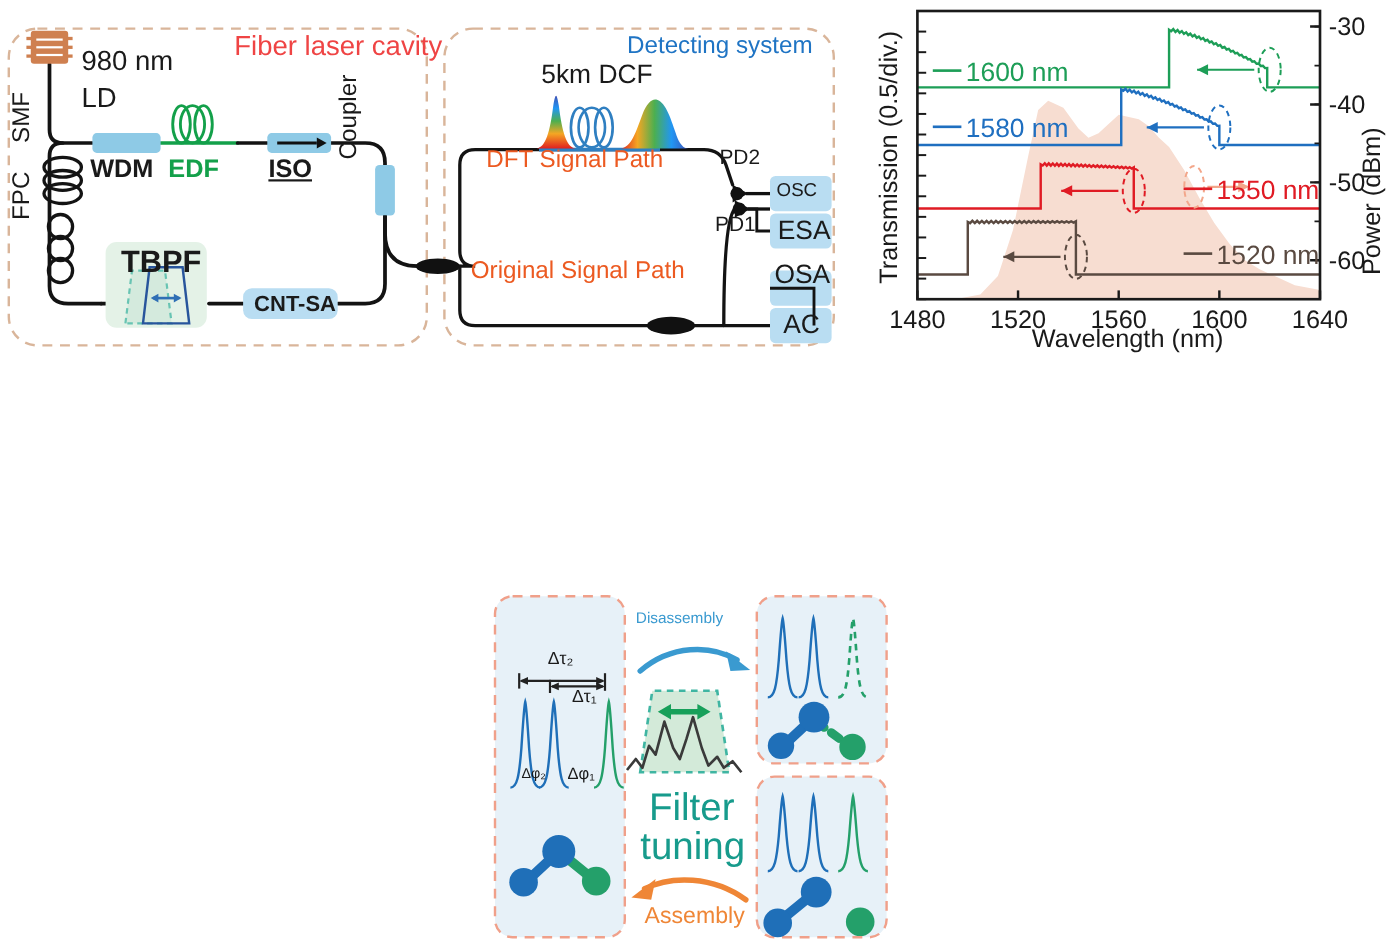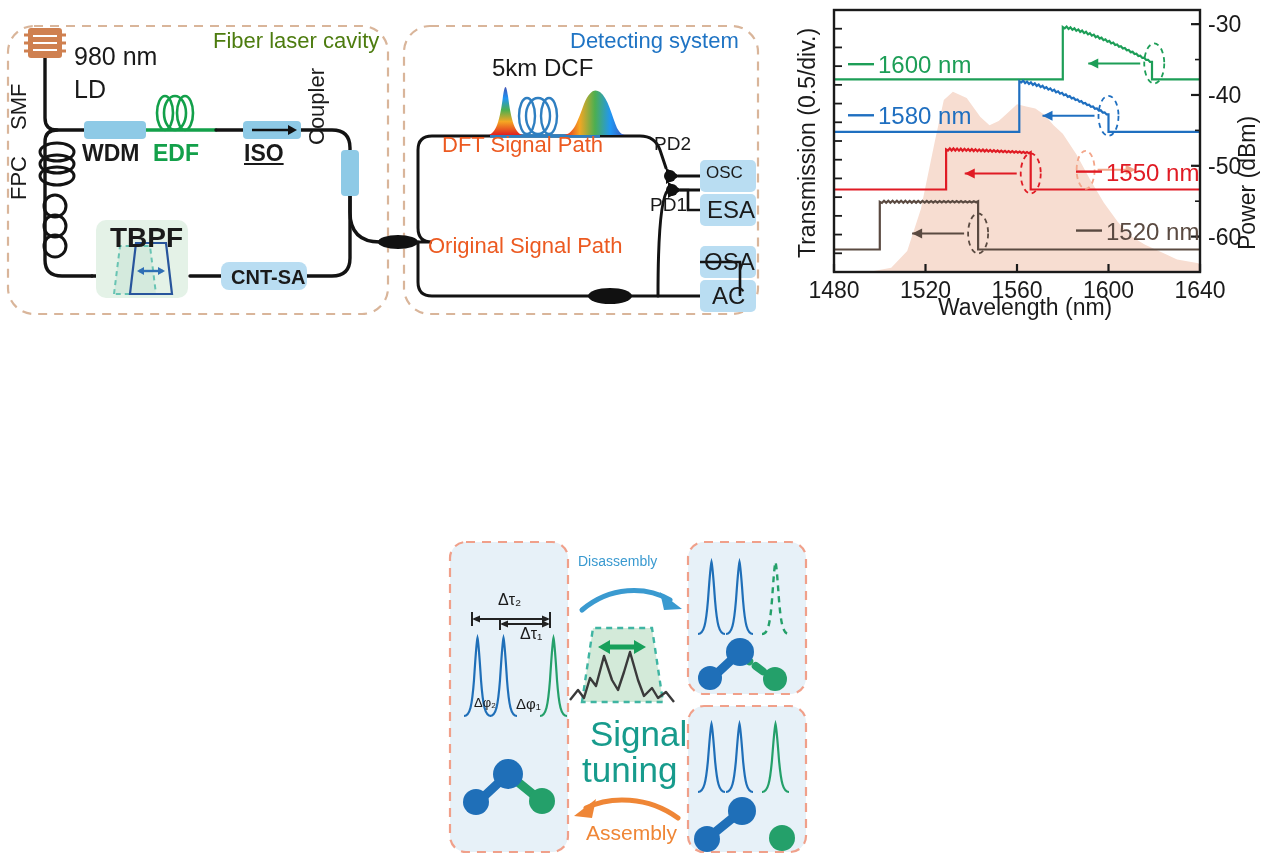--- a/index.html
+++ b/index.html
@@ -155,21 +155,21 @@
 
     <rect x="700" y="160" width="56" height="32" rx="5" fill="#b9ddf2"></rect>
     <rect x="700" y="194" width="56" height="32" rx="5" fill="#b9ddf2"></rect>
     <rect x="700" y="246" width="56" height="32" rx="5" fill="#b9ddf2"></rect>
     <rect x="700" y="280" width="56" height="32" rx="5" fill="#b9ddf2"></rect>
 
     <path d="M678 190 L688 190 L688 210 L700 210" fill="none" stroke="#131313" stroke-width="2.6"></path>
     <path d="M740 296 L740 262 L700 262" fill="none" stroke="#131313" stroke-width="2.6"></path>
   </svg>
 
-  <div class="lbl" style="left:213px;top:30px;font-size:22px;color:#4d7c0f;">Fiber laser cavity</div>
+  <div class="lbl" style="left:213px;top:30px;font-size:25px;color:#ef4444;">Fiber laser cavity</div>
   <div class="lbl" style="left:570px;top:30px;font-size:22px;color:#1f74c4;">Detecting system</div>
 
   <div class="lbl" style="left:74px;top:44px;font-size:25px;">980 nm</div>
   <div class="lbl" style="left:74px;top:77px;font-size:25px;">LD</div>
 
   <div class="lbl" style="left:82px;top:142px;font-size:23px;font-weight:600;">WDM</div>
   <div class="lbl" style="left:153px;top:142px;font-size:23px;font-weight:600;color:#13a04a;">EDF</div>
   <div class="lbl" style="left:244px;top:142px;font-size:23px;font-weight:600;text-decoration:underline;">ISO</div>
 
   <div class="lbl" style="left:306px;top:145px;font-size:22px;transform:rotate(-90deg);transform-origin:left top;">Coupler</div>
@@ -183,21 +183,21 @@
   <div class="lbl" style="left:492px;top:56px;font-size:24px;">5km DCF</div>
 
   <div class="lbl" style="left:442px;top:134px;font-size:22px;color:#ec5a21;">DFT Signal Path</div>
   <div class="lbl" style="left:428px;top:235px;font-size:22px;color:#ec5a21;">Original Signal Path</div>
 
   <div class="lbl" style="left:654px;top:134px;font-size:19px;">PD2</div>
   <div class="lbl" style="left:650px;top:195px;font-size:19px;">PD1</div>
 
   <div class="lbl" style="left:706px;top:164px;font-size:17px;">OSC</div>
   <div class="lbl" style="left:707px;top:198px;font-size:24px;">ESA</div>
-  <div class="lbl" style="left:704px;top:250px;font-size:24px;">OSA</div>
+  <div class="lbl" style="left:704px;top:238px;font-size:24px;">OSA</div>
   <div class="lbl" style="left:712px;top:284px;font-size:24px;">AC</div>
 </div>
 
 <div class="abs" style="left:790px;top:0;width:476px;height:330px;">
   <svg id="chart-svg" width="476" height="330" viewBox="0 0 476 330">
       <path d="M44 272 L44.0 272.0 L78.3 272.0 L101.2 267.8 L117.2 251.0 L130.9 209.1 L144.7 142.0 L153.8 100.1 L162.9 91.7 L176.7 98.0 L190.4 116.9 L199.5 125.3 L208.7 121.1 L217.8 112.7 L227.0 104.3 L236.2 106.4 L245.3 108.5 L254.4 114.8 L263.6 125.3 L272.8 133.7 L286.5 154.6 L300.2 179.8 L313.9 202.8 L327.7 221.7 L341.4 236.4 L355.1 244.8 L368.8 251.0 L387.1 259.4 L410.0 263.6 L410 272 Z" fill="#f7ddd1" stroke="none"></path>
       <path d="M44 79.4 L272.8 79.4 L272.8 27.0 L274.7 28.3 L276.6 26.5 L278.6 29.0 L280.5 27.3 L282.4 29.8 L284.4 28.3 L286.3 30.8 L288.3 29.4 L290.2 31.9 L292.1 30.6 L294.1 33.1 L296.0 31.8 L298.0 34.4 L299.9 33.2 L301.8 35.7 L303.8 34.6 L305.7 37.2 L307.7 36.1 L309.6 38.6 L311.5 37.7 L313.5 40.2 L315.4 39.3 L317.4 41.7 L319.3 40.9 L321.2 43.4 L323.2 42.6 L325.1 45.0 L327.1 44.4 L329.0 46.8 L330.9 46.2 L332.9 48.5 L334.8 48.0 L336.8 50.3 L338.7 49.9 L340.6 52.2 L342.6 51.8 L344.5 54.0 L346.4 53.7 L348.4 56.0 L350.3 55.7 L352.3 57.9 L354.2 57.7 L356.1 59.9 L358.1 59.8 L360.0 61.9 L362.0 61.8 L362.0 79.4 L410 79.4" fill="none" stroke="#1d9e57" stroke-width="2.2"></path>
       <ellipse cx="364.25" cy="63.43000000000001" rx="10" ry="20" fill="none" stroke="#1d9e57" stroke-width="1.8" stroke-dasharray="5 4"></ellipse>
       <line x1="298.25" y1="63.43000000000001" x2="350.25" y2="63.43000000000001" stroke="#1d9e57" stroke-width="2"></line>
       <polygon points="298.25,63.43000000000001 308.25,58.43000000000001 308.25,68.43" fill="#1d9e57"></polygon>
@@ -360,20 +360,20 @@
       <line x1="278" y1="308" x2="310" y2="282" stroke="#1f6fb8" stroke-width="9" stroke-linecap="round"></line>
       <circle cx="312" cy="281" r="14" fill="#1f6fb8"></circle>
       <circle cx="277" cy="309" r="13" fill="#1f6fb8"></circle>
       <circle cx="352" cy="308" r="13" fill="#24a06a"></circle>
     </g>
   </svg>
 
   <div class="lbl" style="left:148px;top:24px;font-size:14px;color:#3a9ad0;">Disassembly</div>
   <div class="lbl" style="left:156px;top:292px;font-size:21px;color:#ef8636;">Assembly</div>
 
-  <div class="lbl" style="left:160px;top:186px;font-size:35px;color:#179b8c;">Signal</div>
+  <div class="lbl" style="left:160px;top:186px;font-size:35px;color:#179b8c;">Filter</div>
   <div class="lbl" style="left:152px;top:222px;font-size:35px;color:#179b8c;">tuning</div>
 
   <div class="lbl" style="left:68px;top:62px;font-size:16px;">Δτ₂</div>
   <div class="lbl" style="left:90px;top:96px;font-size:16px;">Δτ₁</div>
   <div class="lbl" style="left:44px;top:166px;font-size:13px;">Δφ₂</div>
   <div class="lbl" style="left:86px;top:166px;font-size:15px;">Δφ₁</div>
 </div>
 
 </body></html>

